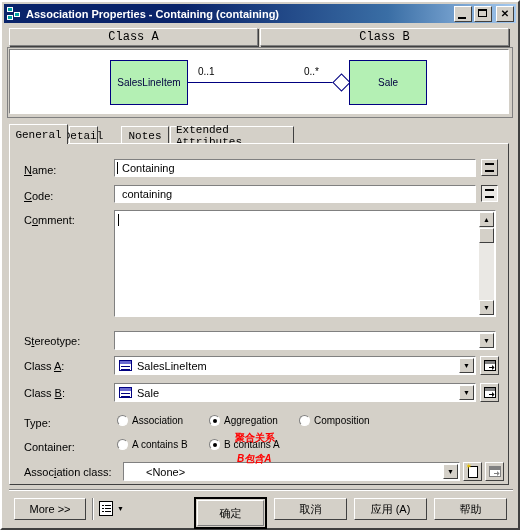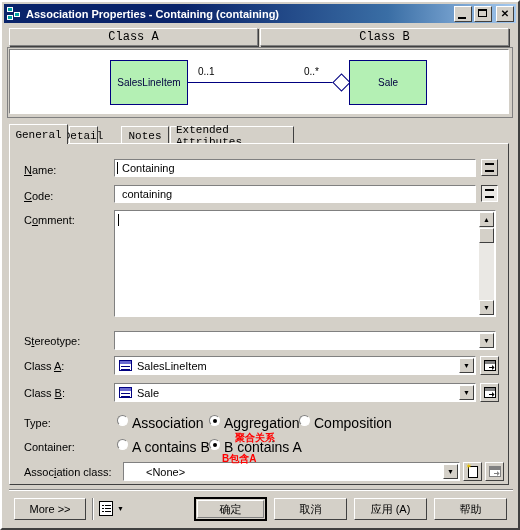--- a/index.html
+++ b/index.html
@@ -180,21 +180,21 @@
   .p-glyph{position:relative;width:12px;height:11px;border:1px solid #000;background:#fff;box-sizing:border-box;}
   .p-glyph::before{content:"";position:absolute;left:0;top:0;right:0;height:3px;background:#808080;}
   .p-glyph::after{content:"";position:absolute;left:4px;top:4px;width:6px;height:5px;background:#000;
     clip-path:polygon(0 40%,60% 40%,60% 0,100% 50%,60% 100%,60% 60%,0 60%);}
   .p-glyph.dim::after{background:#808080;}
   .p-glyph.dim{border-color:#808080;}
   .newbtn-glyph{position:relative;width:10px;height:12px;background:#fff;border:1px solid #000;box-sizing:border-box;}
   .newbtn-glyph::after{content:"\2736";position:absolute;left:-3px;top:-5px;font-size:8px;color:#e8c000;}
 
   
-  .radio{position:absolute;display:flex;font-size:14px;white-space:nowrap;}
+  .radio{position:absolute;display:flex;align-items:center;font-size:10px;white-space:nowrap;}
   .rdot{
     width:11px;height:11px;border-radius:50%;margin-right:4px;flex:none;
     background:#ffffff;
     border-top:1px solid #808080;border-left:1px solid #808080;
     border-right:1px solid #ffffff;border-bottom:1px solid #ffffff;
     box-sizing:border-box;position:relative;
   }
   .rdot.on::after{content:"";position:absolute;left:2.5px;top:2.5px;width:4px;height:4px;border-radius:50%;background:#000;}
 
   .note{
@@ -387,39 +387,39 @@
     </div>
     <div class="propbtn" style="left:453px;top:318px;">
       <span class="newbtn-glyph"></span>
     </div>
     <div class="propbtn" style="left:475px;top:318px;">
       <span class="p-glyph dim"></span>
     </div>
   </div>
 
   <div class="note" style="left:233px;top:429px;">聚合关系</div>
-  <div class="note" style="left:220px;top:450px;">B包含A</div>
+  <div class="note" style="left:235px;top:450px;font-style:italic;">B包含A</div>
 
   <div class="btmbar">
     <div class="sep"></div>
     <div class="btn" style="left:10px;top:9px;width:72px;height:22px;">
       <span>More &gt;&gt;</span>
     </div>
     <div class="vgrip" style="left:88px;top:9px;height:22px;"></div>
     <div class="listicon" style="left:95px;top:12px;">
       <i style="top:3px;"></i>
         <i style="top:6px;"></i>
         <i style="top:9px;"></i>
       <b style="top:3px;"></b>
         <b style="top:6px;"></b>
         <b style="top:9px;"></b>
     </div>
     <div class="dd-arrow" style="left:113px;top:16px;">▼</div>
 
-    <div class="btn default" style="left:190px;top:8px;width:73px;height:24px;">
+    <div class="btn default" style="left:190px;top:8px;width:73px;height:32px;">
       <span class="inner">
         <span>确定</span>
       </span>
     </div>
     <div class="btn" style="left:270px;top:9px;width:73px;height:22px;">
       <span>取消</span>
     </div>
     <div class="btn" style="left:350px;top:9px;width:73px;height:22px;">
       <span>应用 (A)</span>
     </div>

